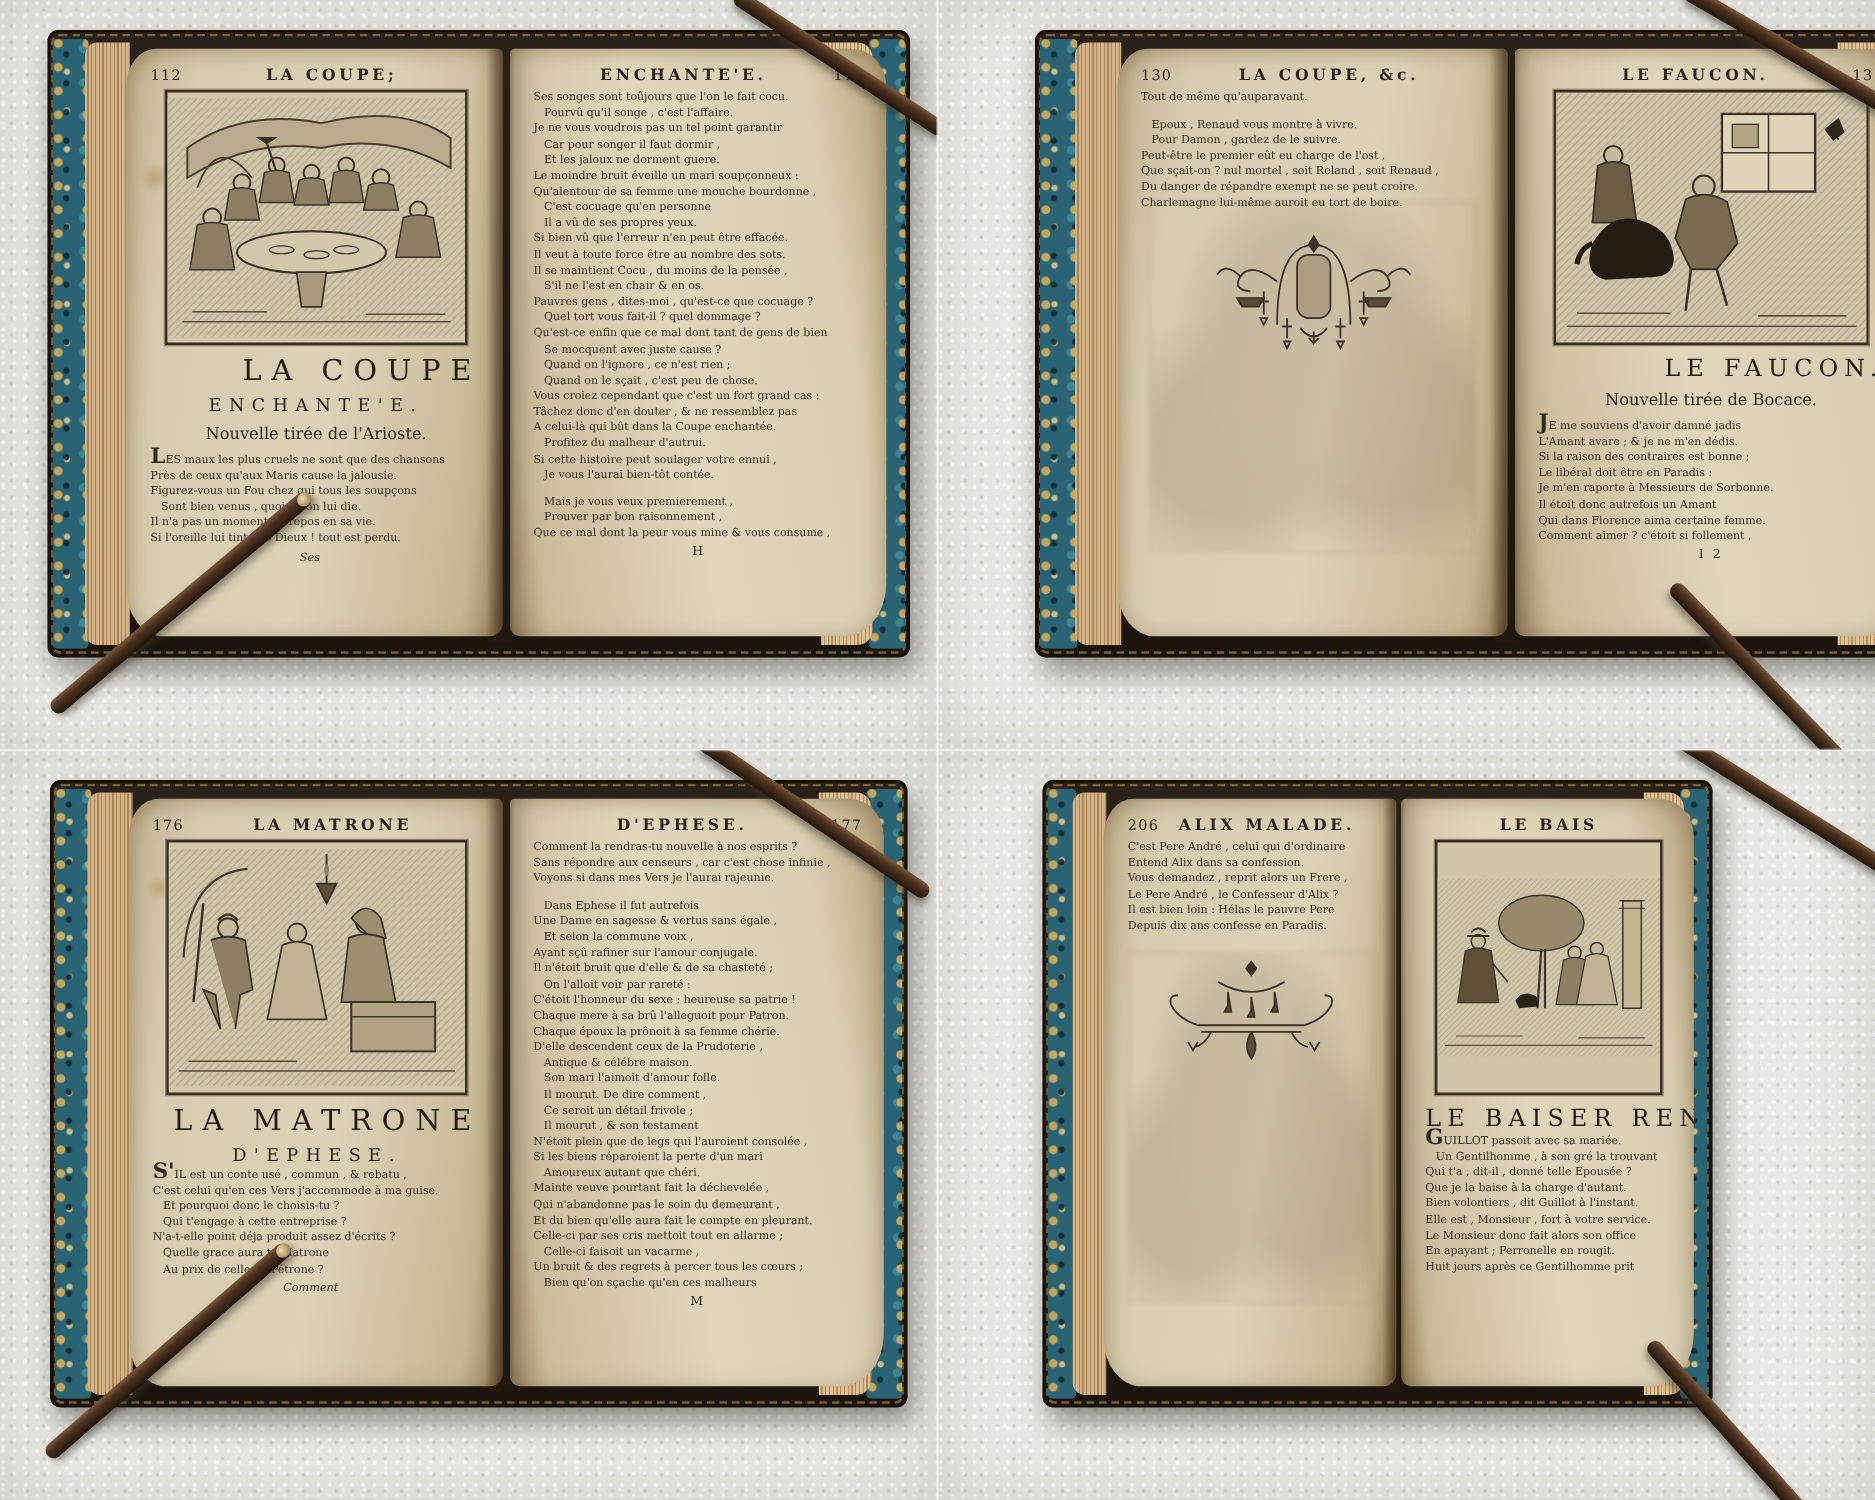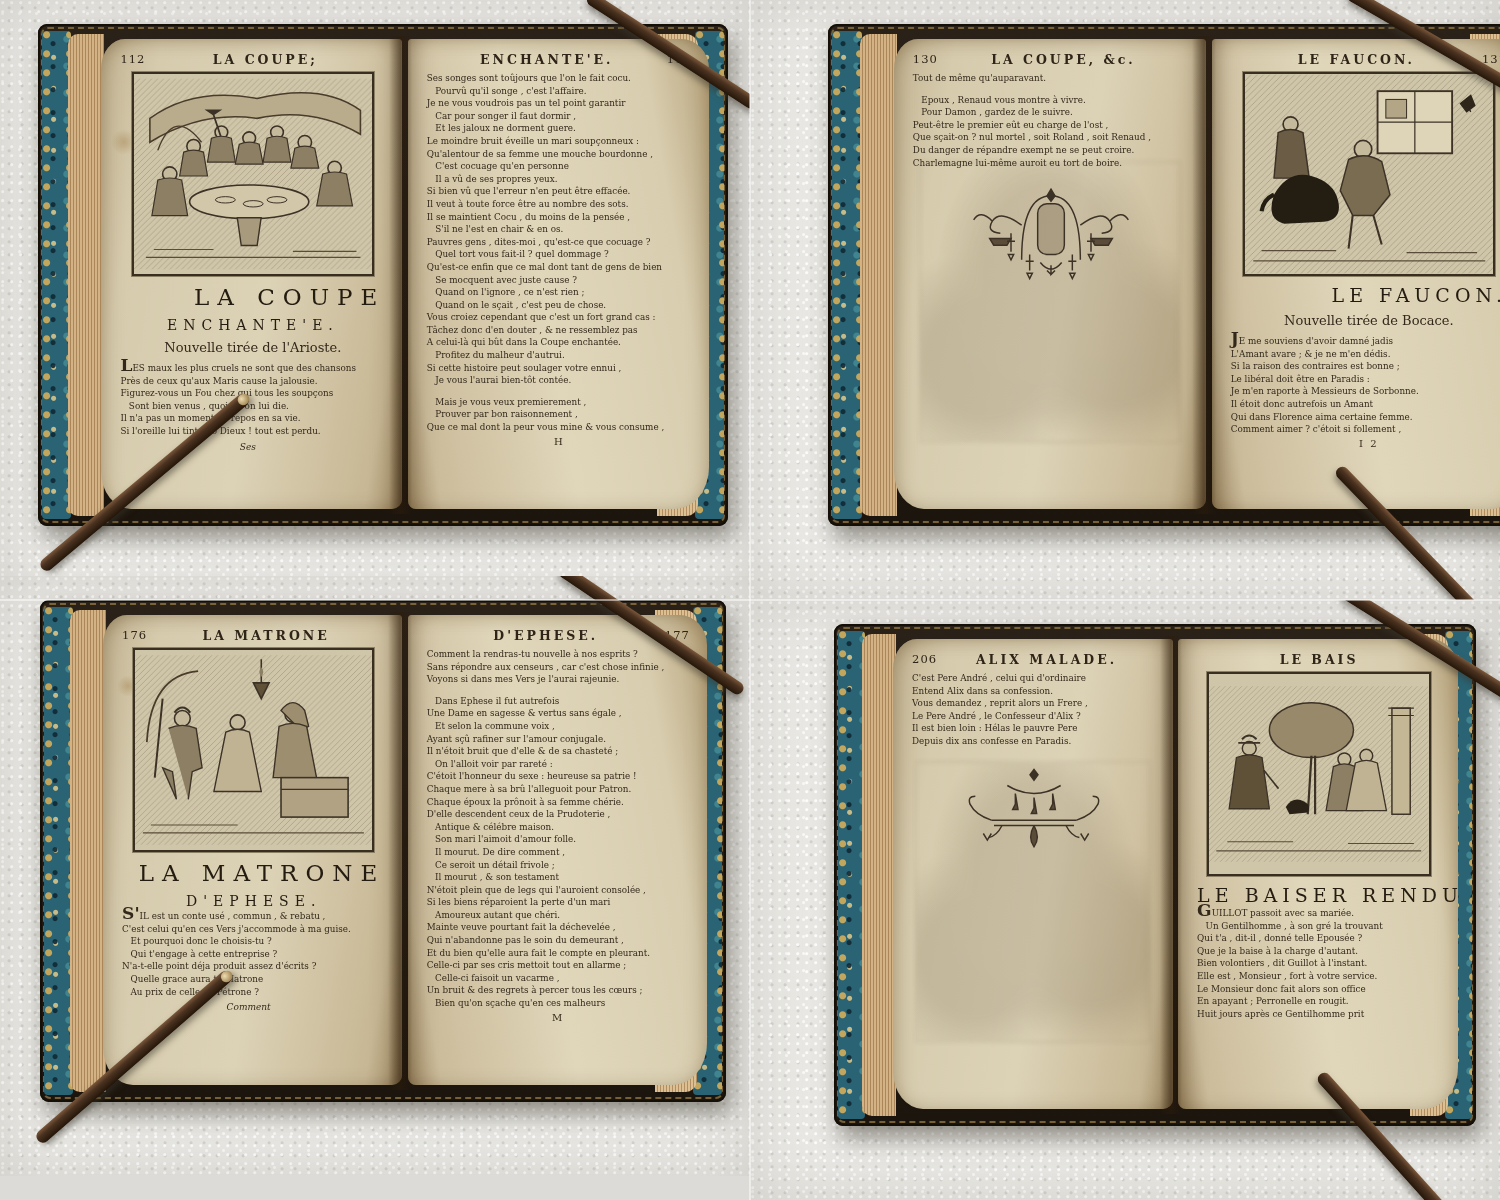--- a/index.html
+++ b/index.html
@@ -6,30 +6,30 @@
   body{width:1500px;height:1200px;position:relative;overflow:hidden;
        background:#dcdbd7;font-family:"DejaVu Serif","Liberation Serif",serif;}
   .panel{position:absolute;width:750px;height:600px;overflow:hidden;
     background-color:#e9e8e4;
     background-image:
       radial-gradient(circle at 30% 30%, rgba(255,255,255,.9) 0 1px, transparent 2px),
       radial-gradient(circle at 70% 60%, rgba(175,175,168,.4) 0 1px, transparent 2px),
       radial-gradient(circle at 15% 80%, rgba(255,255,255,.7) 0 1px, transparent 2px);
     background-size:9px 9px,13px 13px,17px 17px;
     box-shadow: inset 0 0 60px rgba(160,158,150,.35);}
-  .panel1{left:0;top:0}.panel2{left:750px;top:0}.panel3{left:0;top:576px}.panel4{left:750px;top:600px}
+  .panel1{left:0;top:0}.panel2{left:750px;top:0}.panel3{left:0;top:600px}.panel4{left:750px;top:600px}
   .seam-v{position:absolute;left:749px;top:0;width:2px;height:1200px;background:rgba(255,255,255,.5);z-index:9}
   .seam-h{position:absolute;left:0;top:599px;width:1500px;height:2px;background:rgba(255,255,255,.5);z-index:9}
 
   .book{position:absolute;left:38px;top:24px;width:690px;height:502px;
     background:linear-gradient(180deg,#2a2118,#1c150d);border-radius:9px;
     box-shadow:5px 12px 22px rgba(70,65,55,.55), inset 0 0 0 2px #141008;}
   .panel2 .book{left:78px;width:716px}
   .panel3 .book{left:40px;width:686px}
-  .panel4 .book{left:84px;width:642px}
+  .panel4 .book{left:84px;width:536px}
   .gilt-border{position:absolute;inset:3px;border:2px dashed #9c8145;border-radius:7px;opacity:.7;pointer-events:none}
   .marble{position:absolute;top:7px;bottom:7px;width:4.2%;border-radius:4px;
     background-color:#2a6474;
     background-image:
       radial-gradient(circle at 20% 20%, rgba(203,170,92,.95) 0 3px, transparent 4px),
       radial-gradient(circle at 65% 55%, rgba(15,40,52,.9) 0 2px, transparent 3px),
       radial-gradient(circle at 40% 85%, rgba(226,202,140,.85) 0 2px, transparent 3px),
       radial-gradient(circle at 80% 30%, rgba(70,140,150,.8) 0 3px, transparent 4px);
     background-size:23px 19px,17px 23px,29px 31px,31px 27px;}
   .marble.left{left:4px}.marble.right{right:4px}
@@ -42,21 +42,21 @@
     color:#352a1b;}
   .page.left{left:9.2%;border-radius:24px 4px 10px 30px / 30px 4px 10px 38px;
     background:linear-gradient(100deg,#c3b494 0%,#d6cbad 16%,#dcd2b6 55%,#c7b794 90%,#a8936d 100%);
     box-shadow:inset 10px 6px 20px -10px rgba(110,85,45,.55), inset -16px 0 24px -12px rgba(75,52,24,.6);}
   .page.right{left:53.6%;border-radius:4px 28px 34px 8px / 4px 30px 42px 8px;
     background:linear-gradient(80deg,#a8936d 0%,#cbbc9b 9%,#e0d6ba 45%,#d8cdaf 82%,#b7a37c 100%);
     box-shadow:inset -10px 6px 20px -10px rgba(110,85,45,.5), inset 14px 0 24px -12px rgba(75,52,24,.6);}
   .gutter{position:absolute;left:50.8%;top:12px;bottom:12px;width:3.4%;
     background:linear-gradient(90deg,transparent,rgba(45,28,10,.5) 50%,transparent);z-index:2}
   .page-inner{position:absolute;inset:0;padding:13px 17px 8px 19px;}
-  .running-head{display:flex;align-items:flex-start;font-size:12.5px;letter-spacing:3px;
+  .running-head{display:flex;align-items:center;font-size:12.5px;letter-spacing:3px;
     font-weight:bold;color:#2e2417;margin-bottom:5px;}
   .running-head .num{letter-spacing:1px;font-weight:normal;font-size:11.5px}
   .running-head .mid{flex:1;text-align:center}
   .engraving{margin:2px auto 5px;width:90%;height:200px;border:2px solid #392f21;
     background:#cfc6aa;position:relative;box-shadow:0 0 0 1px #8d8165;}
   .engraving svg{position:absolute;inset:0;width:100%;height:100%}
   .title1{font-size:23px;letter-spacing:8px;text-align:right;margin-top:8px;color:#241c10;white-space:nowrap}
   .title1.small{font-size:19px;letter-spacing:5px}
   .title2{font-size:14px;letter-spacing:6px;text-align:center;margin-top:7px;color:#241c10}
   .subtitle{text-align:center;font-size:13px;margin:7px 0 6px;color:#33281a}

